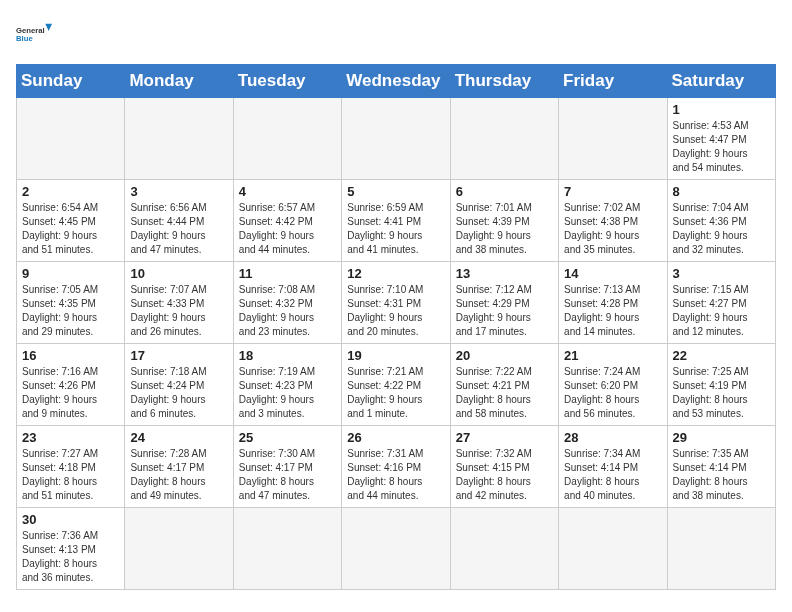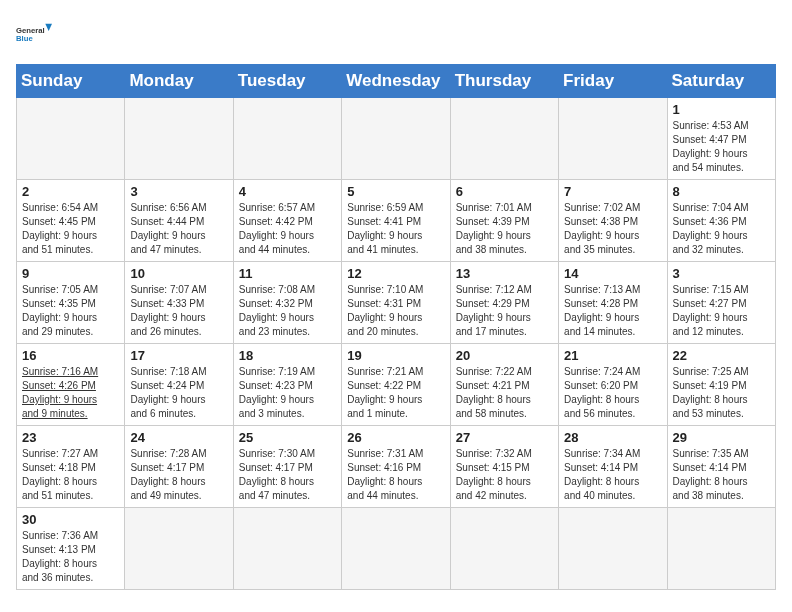--- a/index.html
+++ b/index.html
@@ -226,21 +226,21 @@
           <span class="day-number">3</span>
           <div class="day-info" style="white-space: pre-line;">Sunrise: 7:15 AM
 Sunset: 4:27 PM
 Daylight: 9 hours
 and 12 minutes.</div>
         </td>
       </tr>
       <tr>
         <td>
           <span class="day-number">16</span>
-          <div class="day-info" style="white-space: pre-line; text-decoration: underline;">Sunrise: 7:16 AM
+          <div class="day-info" style="white-space: pre-line;">Sunrise: 7:16 AM
 Sunset: 4:26 PM
 Daylight: 9 hours
 and 9 minutes.</div>
         </td>
         <td>
           <span class="day-number">17</span>
           <div class="day-info" style="white-space: pre-line;">Sunrise: 7:18 AM
 Sunset: 4:24 PM
 Daylight: 9 hours
 and 6 minutes.</div>

